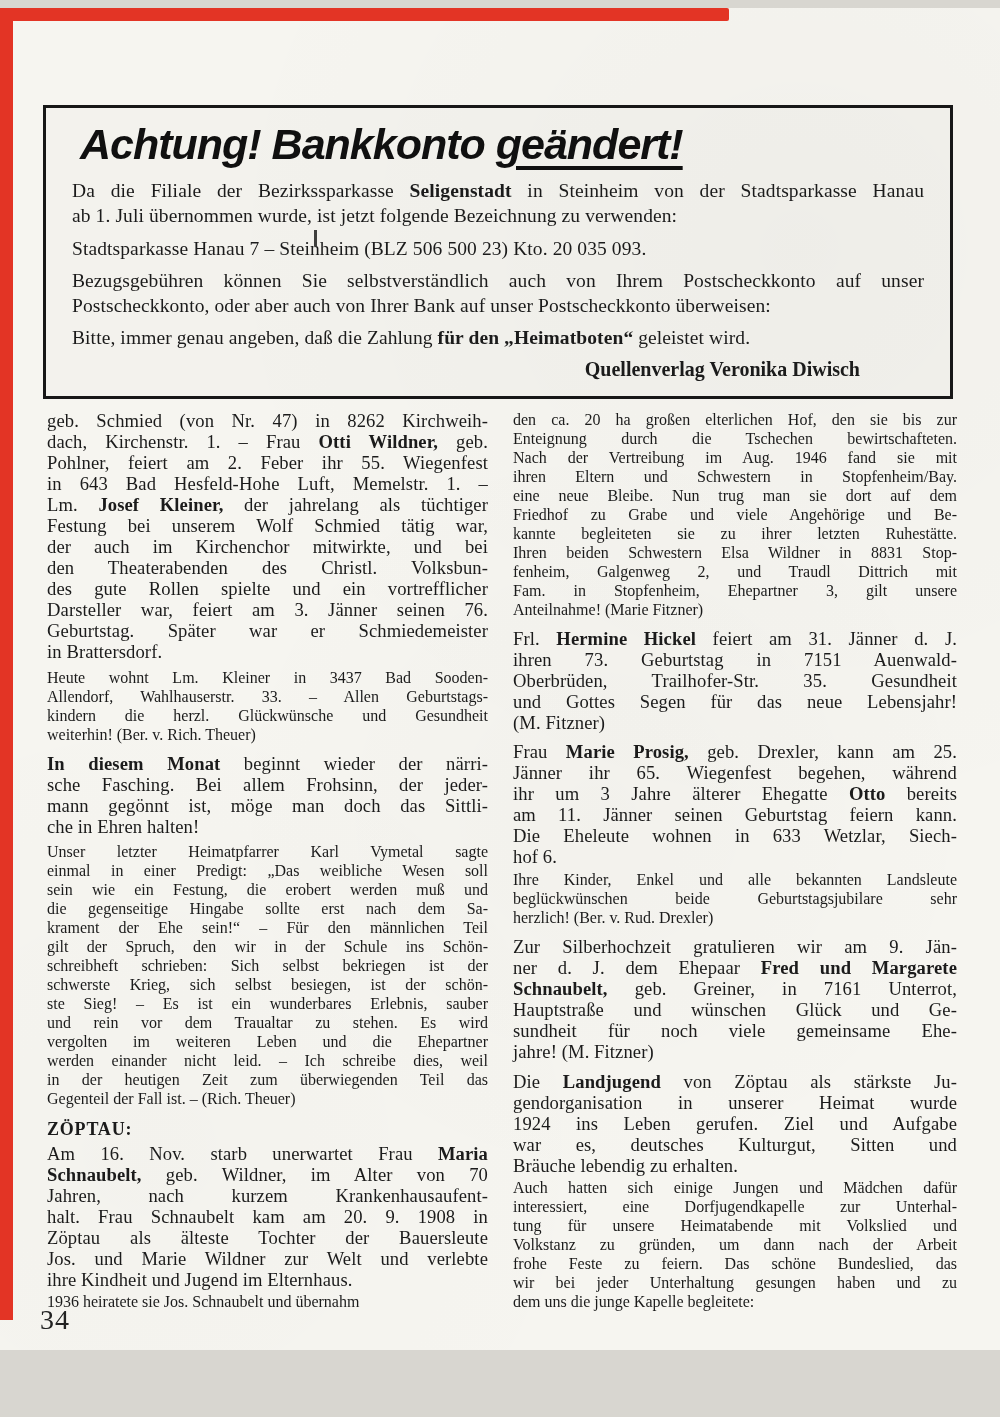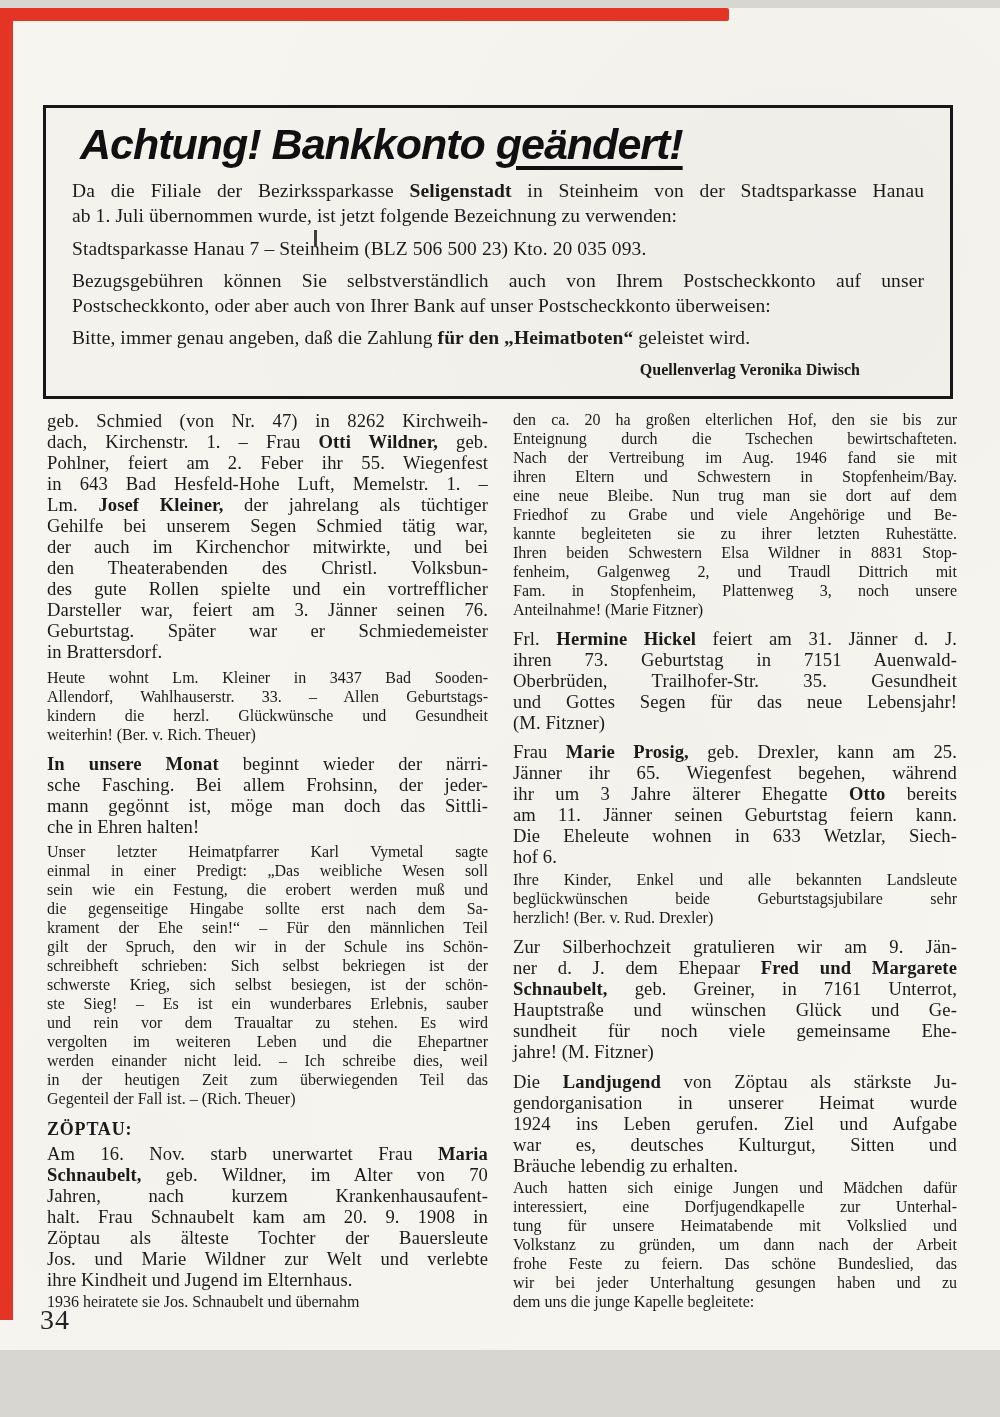--- a/index.html
+++ b/index.html
@@ -26,21 +26,21 @@
     font-family:"Liberation Sans","DejaVu Sans",sans-serif;
     font-style:italic;font-weight:bold;font-size:43px;line-height:52px;
     letter-spacing:-1px;margin:4px 0 8px 8px;color:#101010;white-space:nowrap;
   }
   .notice-title .underl{text-decoration:underline;text-decoration-thickness:4px;text-underline-offset:7px;}
   .npara{font-size:19.5px;line-height:25px;margin-top:7px;letter-spacing:0.1px;}
   .npara b{letter-spacing:0.1px;}
   .acct{font-weight:400;margin-top:8px;}
   .acct-1{position:relative;}
   .acct-1::after{content:"";position:absolute;left:242px;top:-6px;width:3px;height:16px;background:#20201e;opacity:0.85;}
-  .nsig{font-weight:700;font-size:16px;line-height:25px;margin-top:7px;text-align:right;padding-right:64px;}
+  .nsig{font-weight:700;font-size:20px;line-height:25px;margin-top:7px;text-align:right;padding-right:64px;}
 
   .line{text-align:justify;text-align-last:justify;}
   .line.last{text-align-last:left;}
 
   .col{position:absolute;top:402px;}
   .col-left{left:47px;width:441px;}
   .col-right{left:513px;width:444px;}
 
   .para.normal .line{font-size:18.6px;line-height:21px;letter-spacing:0.1px;}
   .para.small  .line{font-size:16px;line-height:19px;}
@@ -88,36 +88,36 @@
     <div class="nsig">Quellenverlag Veronika Diwisch</div>
   </div>
 
   <div class="col col-left">
       <div class="para normal b-lp1">
         <div class="line">geb. Schmied (von Nr. 47) in 8262 Kirchweih-</div>
         <div class="line">dach, Kirchenstr. 1. – Frau <b>Otti Wildner,</b> geb.</div>
         <div class="line">Pohlner, feiert am 2. Feber ihr 55. Wiegenfest</div>
         <div class="line">in 643 Bad Hesfeld-Hohe Luft, Memelstr. 1. –</div>
         <div class="line">Lm. <b>Josef Kleiner,</b> der jahrelang als tüchtiger</div>
-        <div class="line">Gehilfe bei unserem Segen Schmied tätig war,</div>
+        <div class="line">Festung bei unserem Wolf Schmied tätig war,</div>
         <div class="line">der auch im Kirchenchor mitwirkte, und bei</div>
         <div class="line">den Theaterabenden des Christl. Volksbun-</div>
         <div class="line">des gute Rollen spielte und ein vortrefflicher</div>
         <div class="line">Darsteller war, feiert am 3. Jänner seinen 76.</div>
         <div class="line">Geburtstag. Später war er Schmiedemeister</div>
         <div class="line last">in Brattersdorf.</div>
       </div>
       <div class="para small b-lp2">
         <div class="line">Heute wohnt Lm. Kleiner in 3437 Bad Sooden-</div>
         <div class="line">Allendorf, Wahlhauserstr. 33. – Allen Geburtstags-</div>
         <div class="line">kindern die herzl. Glückwünsche und Gesundheit</div>
         <div class="line last">weiterhin! (Ber. v. Rich. Theuer)</div>
       </div>
       <div class="para normal b-lp3">
-        <div class="line"><b>In unsere Monat</b> beginnt wieder der närri-</div>
+        <div class="line"><b>In diesem Monat</b> beginnt wieder der närri-</div>
         <div class="line">sche Fasching. Bei allem Frohsinn, der jeder-</div>
         <div class="line">mann gegönnt ist, möge man doch das Sittli-</div>
         <div class="line last">che in Ehren halten!</div>
       </div>
       <div class="para small b-lp4">
         <div class="line">Unser letzter Heimatpfarrer Karl Vymetal sagte</div>
         <div class="line">einmal in einer Predigt: „Das weibliche Wesen soll</div>
         <div class="line">sein wie ein Festung, die erobert werden muß und</div>
         <div class="line">die gegenseitige Hingabe sollte erst nach dem Sa-</div>
         <div class="line">krament der Ehe sein!“ – Für den männlichen Teil</div>
@@ -151,21 +151,21 @@
       <div class="para small b-rp1">
         <div class="line">den ca. 20 ha großen elterlichen Hof, den sie bis zur</div>
         <div class="line">Enteignung durch die Tschechen bewirtschafteten.</div>
         <div class="line">Nach der Vertreibung im Aug. 1946 fand sie mit</div>
         <div class="line">ihren Eltern und Schwestern in Stopfenheim/Bay.</div>
         <div class="line">eine neue Bleibe. Nun trug man sie dort auf dem</div>
         <div class="line">Friedhof zu Grabe und viele Angehörige und Be-</div>
         <div class="line">kannte begleiteten sie zu ihrer letzten Ruhestätte.</div>
         <div class="line">Ihren beiden Schwestern Elsa Wildner in 8831 Stop-</div>
         <div class="line">fenheim, Galgenweg 2, und Traudl Dittrich mit</div>
-        <div class="line">Fam. in Stopfenheim, Plattenweg 3, noch unsere</div>
+        <div class="line">Fam. in Stopfenheim, Ehepartner 3, gilt unsere</div>
         <div class="line last">Anteilnahme! (Marie Fitzner)</div>
       </div>
       <div class="para normal b-rp2">
         <div class="line">Frl. <b>Hermine Hickel</b> feiert am 31. Jänner d. J.</div>
         <div class="line">ihren 73. Geburtstag in 7151 Auenwald-</div>
         <div class="line">Oberbrüden, Trailhofer-Str. 35. Gesundheit</div>
         <div class="line">und Gottes Segen für das neue Lebensjahr!</div>
         <div class="line last">(M. Fitzner)</div>
       </div>
       <div class="para normal b-rp3">

